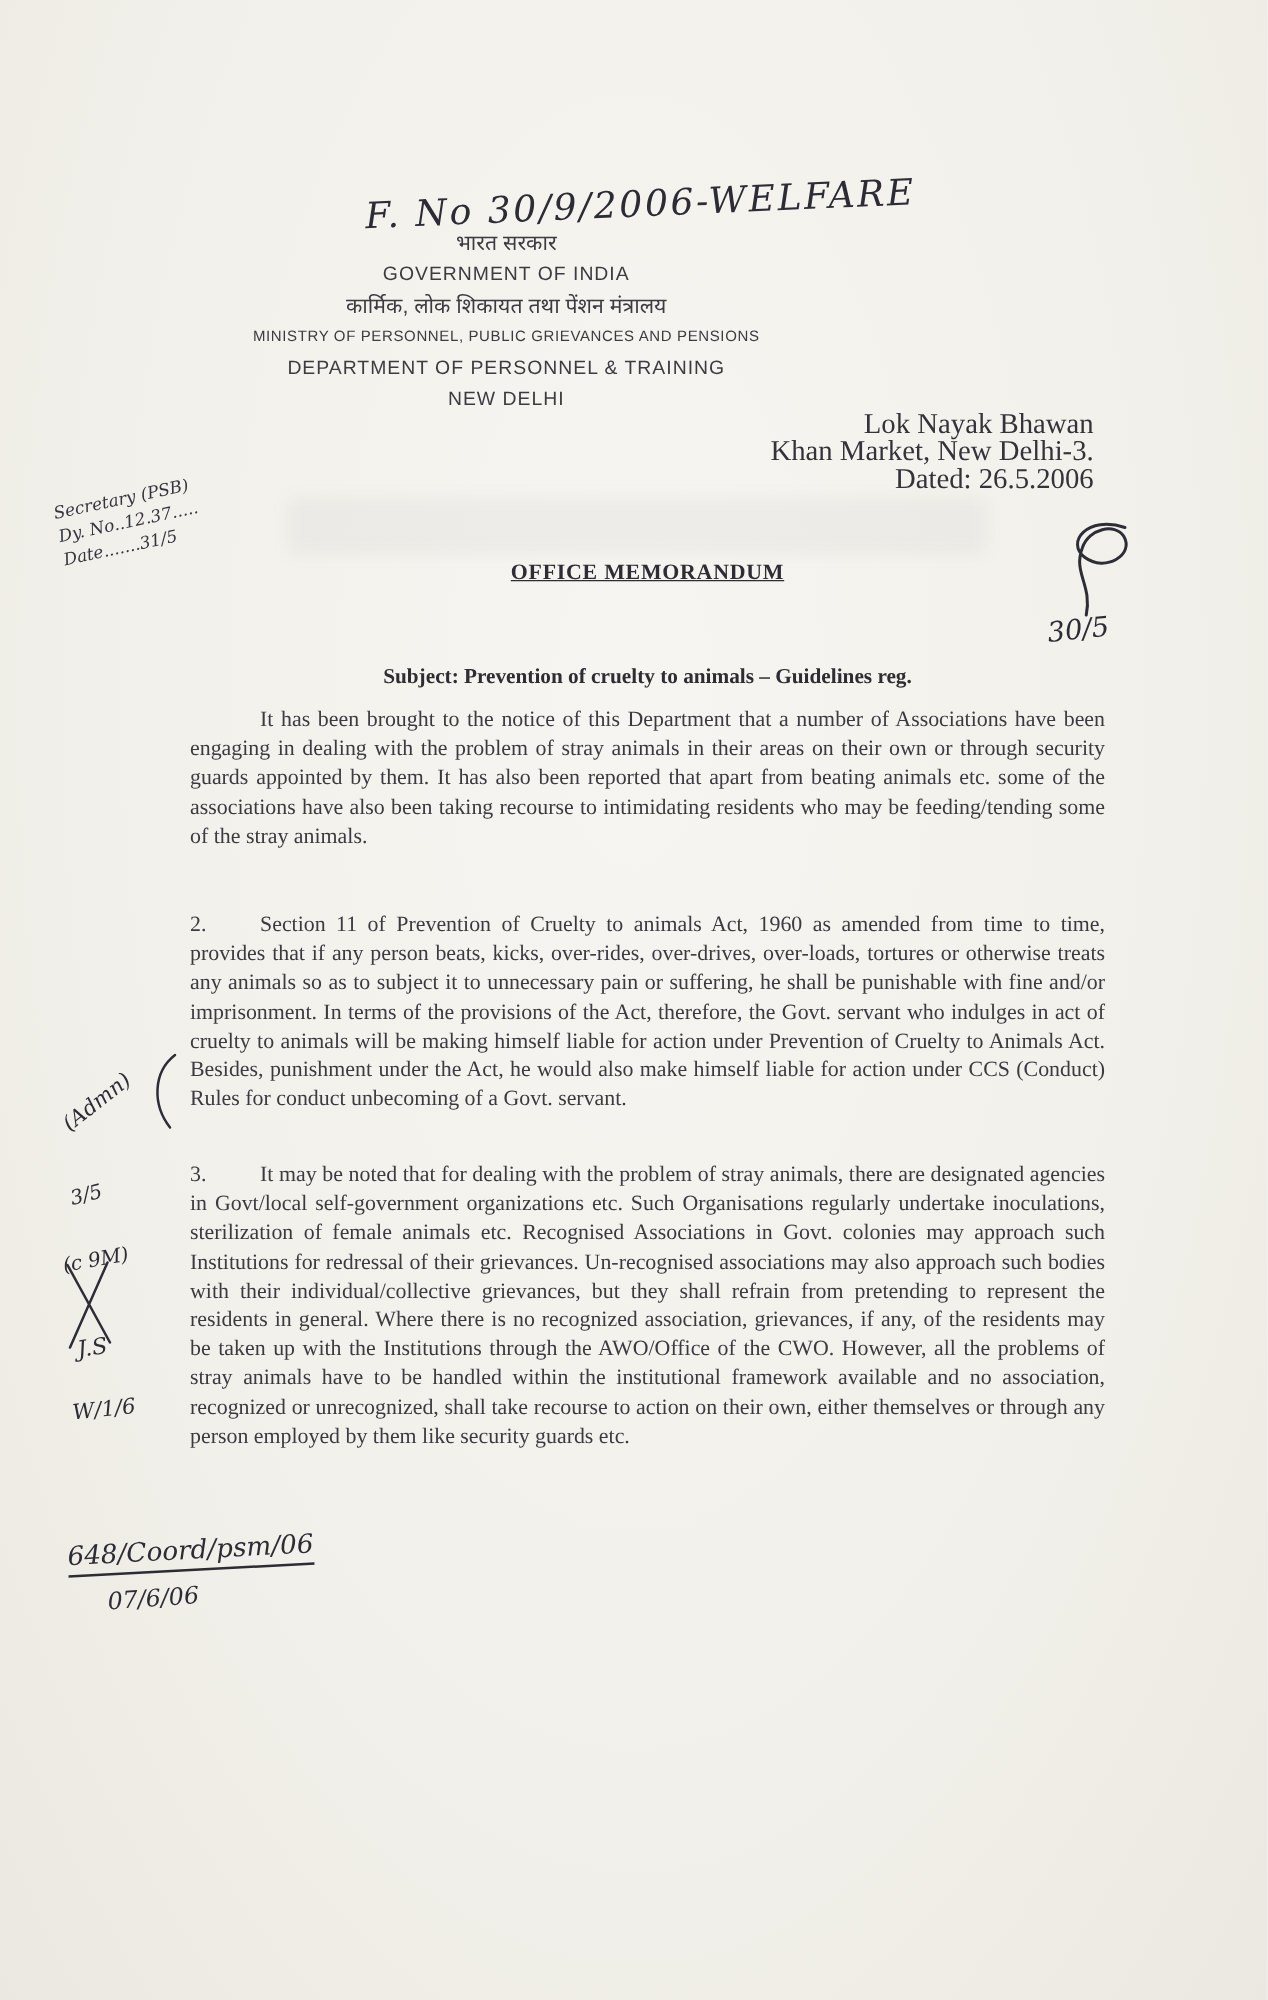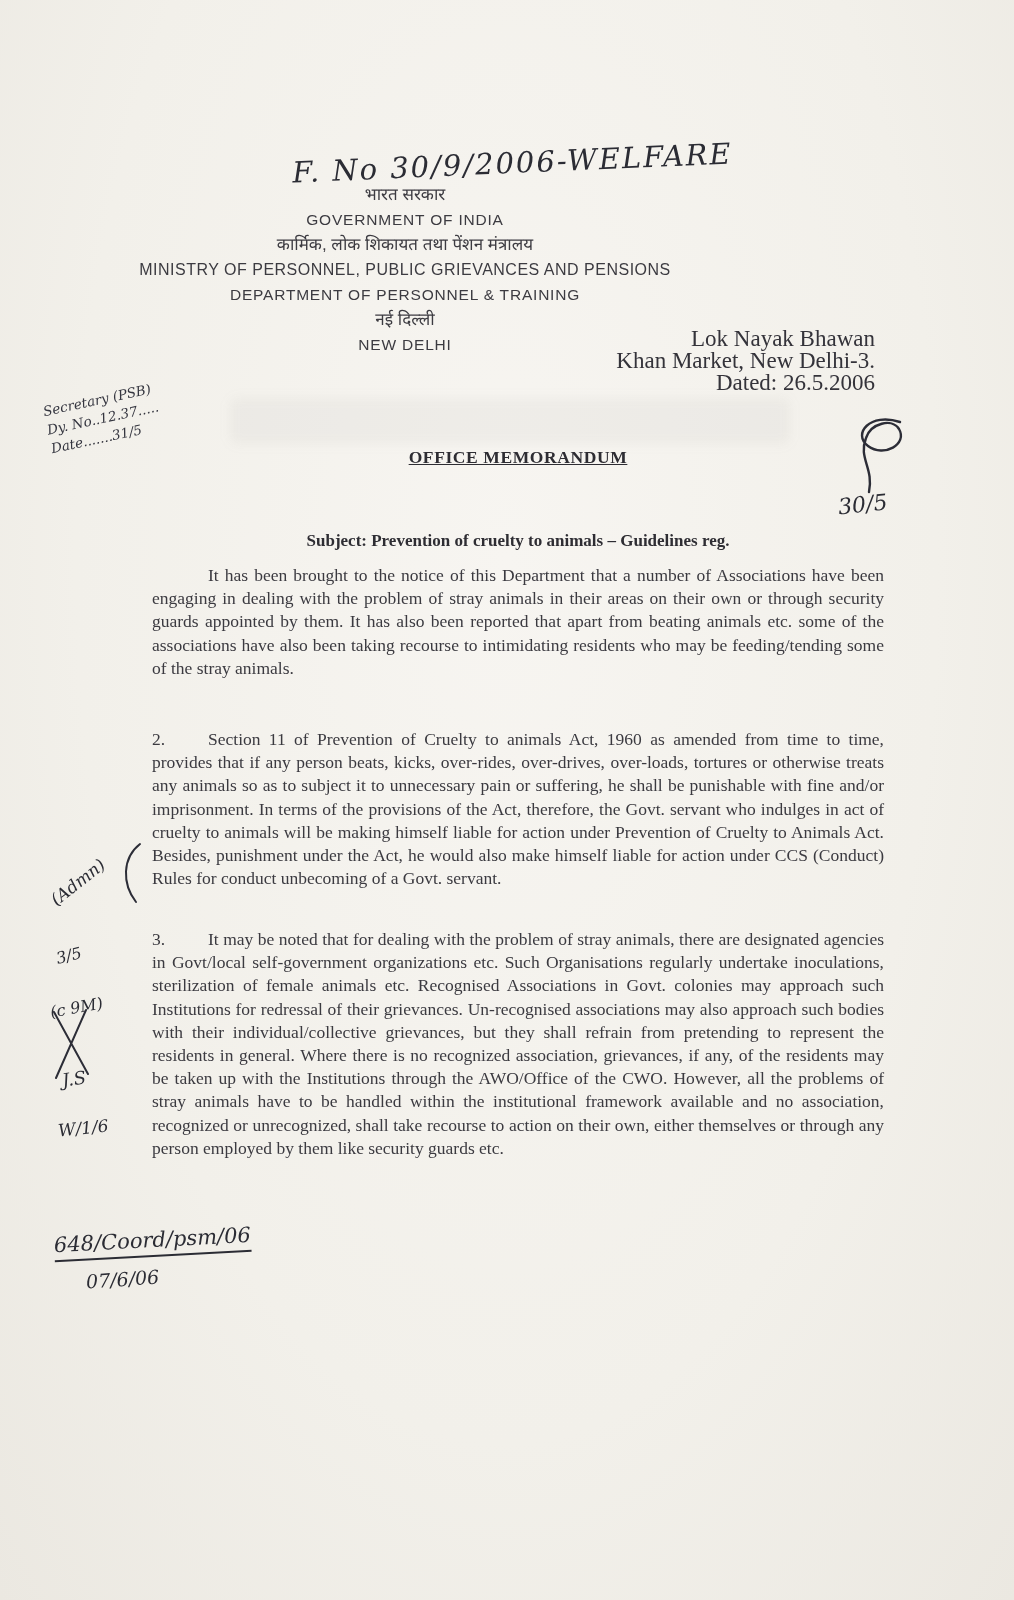--- a/index.html
+++ b/index.html
@@ -54,21 +54,21 @@
   
   .header {
     position: absolute; left: 90px; top: 182px; width: 630px;
     text-align: center;
     font-family: "Liberation Sans", sans-serif;
     color: #3c3b41;
   }
   .header div { line-height: 25px; }
   .h-hi   { font-size: 17px; }
   .h-en   { font-size: 15.5px; letter-spacing: 0.8px; }
-  .h-en-wide { font-size: 16px; letter-spacing: 0.5px; }
+  .h-en-wide { font-size: 12px; letter-spacing: 0.5px; }
 
   
   .address {
     position: absolute; right: 139px; top: 328px;
     text-align: right; font-size: 23px; line-height: 22px; color: #34333a;
   }
 
   
   .memo-title {
     position: absolute; left: 152px; top: 447px; width: 732px;
@@ -121,21 +121,20 @@
 
 
   <div class="hand file-no">F. No 30/9/2006-WELFARE</div>
 
   <div class="header">
     <div class="h-hi">भारत सरकार</div>
     <div class="h-en">GOVERNMENT OF INDIA</div>
     <div class="h-hi">कार्मिक, लोक शिकायत तथा पेंशन मंत्रालय</div>
     <div class="h-en-wide">MINISTRY OF PERSONNEL, PUBLIC GRIEVANCES AND PENSIONS</div>
     <div class="h-en">DEPARTMENT OF PERSONNEL &amp; TRAINING</div>
-    <div class="h-hi">नई दिल्ली</div>
     <div class="h-en">NEW DELHI</div>
   </div>
 
   <div class="address">
     <div>Lok Nayak Bhawan</div>
     <div>Khan Market, New Delhi-3.</div>
     <div>Dated: 26.5.2006</div>
   </div>
 
   <div class="hand stamp">

